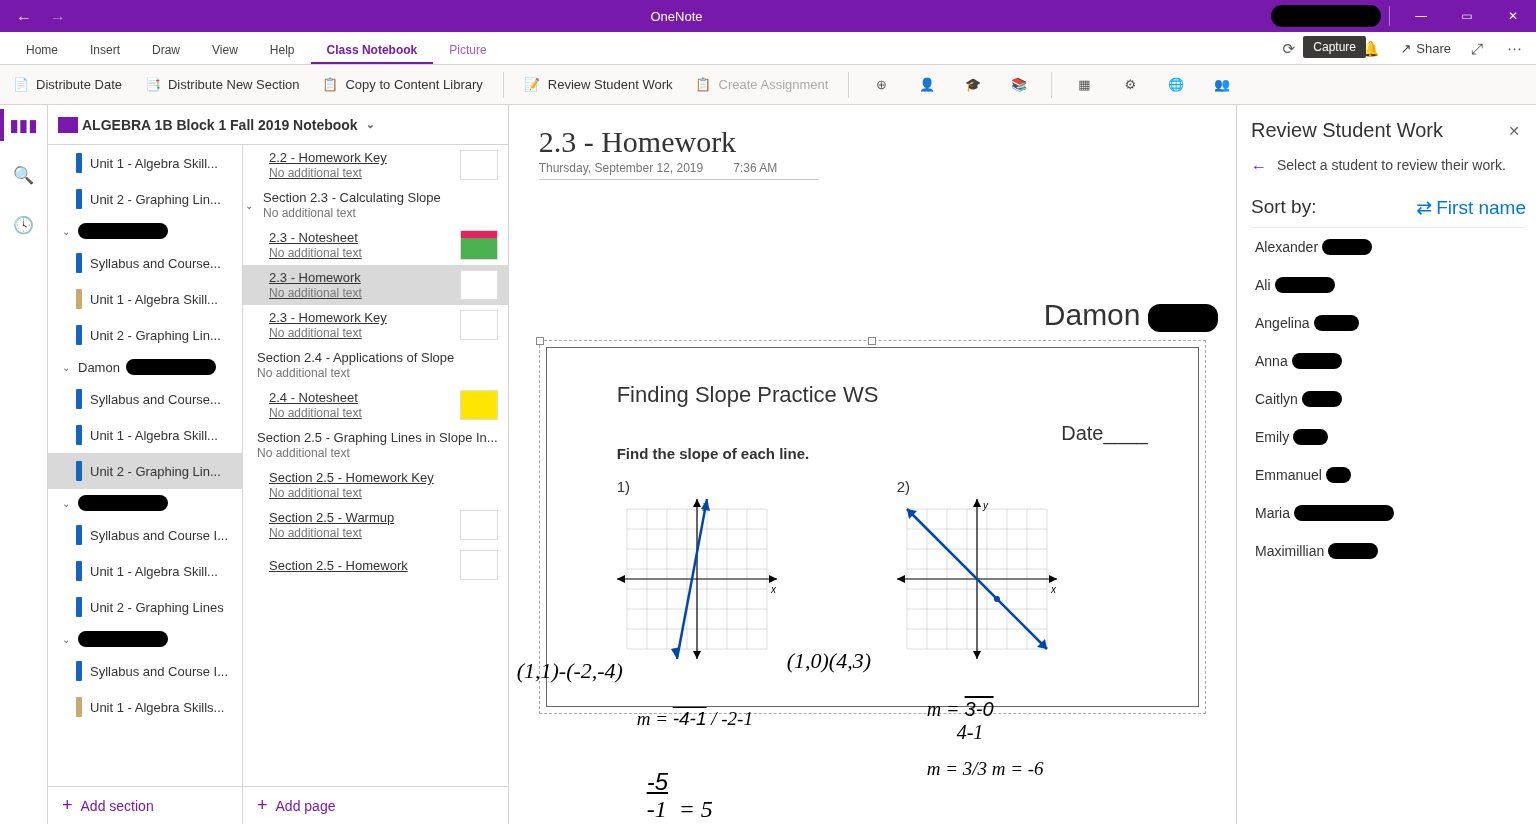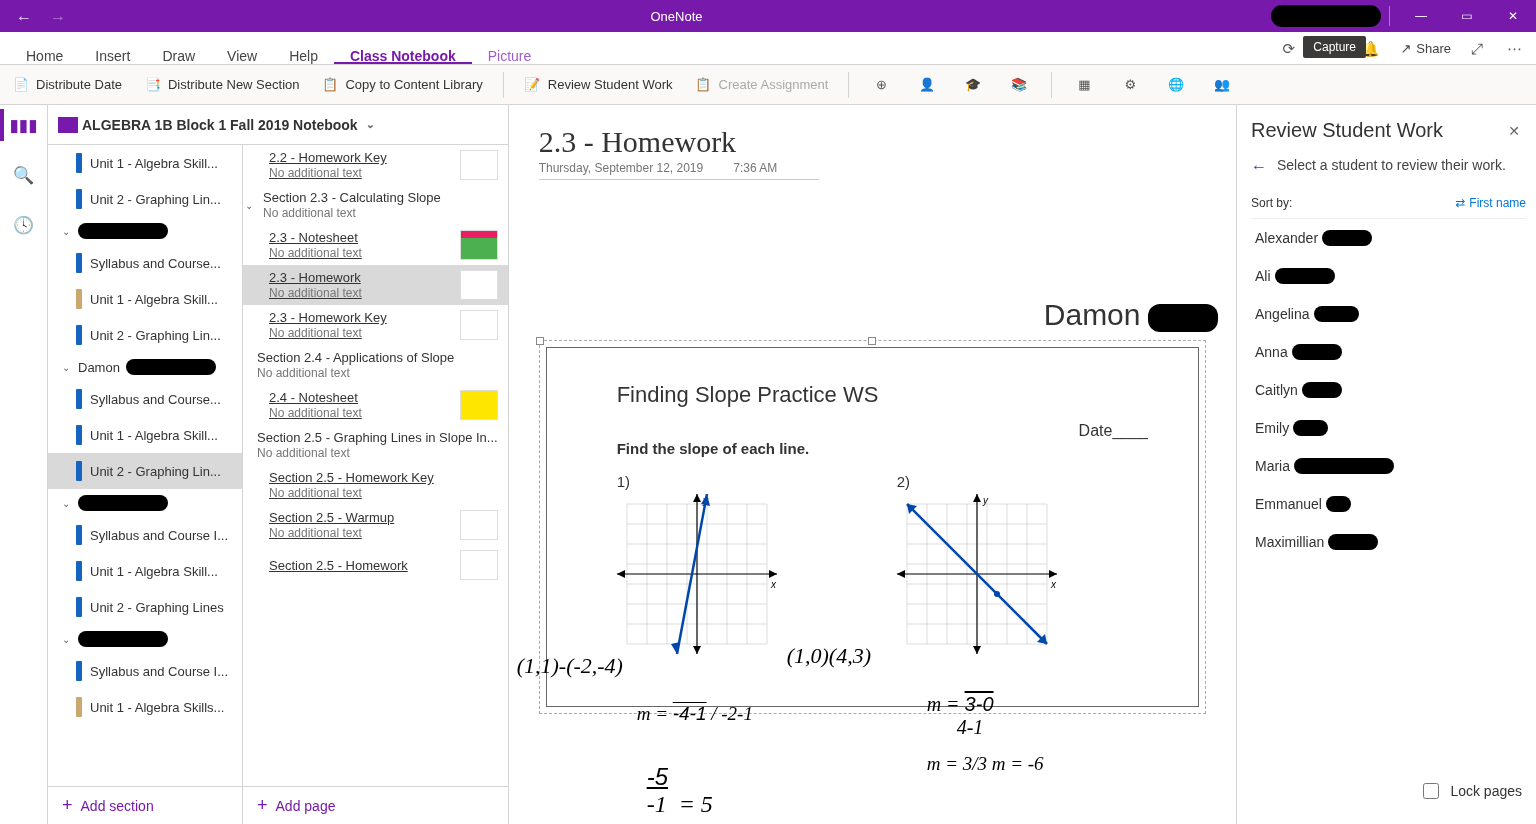--- a/index.html
+++ b/index.html
@@ -19,21 +19,21 @@
   .titlebar{height:32px;background:var(--purple);display:flex;align-items:center;color:#fff;}
   .tb-nav{display:flex;gap:6px;padding:0 10px;}
   .tb-nav button{background:none;border:none;color:#fff;opacity:.85;font-size:16px;width:28px;height:28px;cursor:pointer;}
   .tb-title{flex:1;text-align:center;font-size:13px;}
   .tb-sep{width:1px;height:20px;background:rgba(255,255,255,.4);margin:0 8px;}
   .tb-sys{display:flex;}
   .tb-sys button{background:none;border:none;color:#fff;width:46px;height:32px;font-size:12px;cursor:pointer;}
   
   
   .ribbon-tabs{height:33px;border-bottom:1px solid var(--border);display:flex;align-items:center;padding:0 10px;position:relative;}
-  .ribbon-tabs .tab{padding:8px 16px;height:32px;line-height:32px;font-size:14px;color:#444;cursor:pointer;}
+  .ribbon-tabs .tab{padding:2px 16px;height:32px;line-height:32px;font-size:12px;color:#444;cursor:pointer;}
   .ribbon-tabs .tab.active{color:var(--purple);border-bottom:2px solid var(--purple);font-weight:700;}
   .ribbon-tabs .tab.pic{color:#a05bd1;}
   .ribbon-right{position:absolute;right:10px;top:0;height:33px;display:flex;align-items:center;gap:16px;}
   .ribbon-right .icon-btn{background:none;border:none;color:#555;font-size:15px;cursor:pointer;padding:4px;}
   .share-btn{display:flex;align-items:center;gap:5px;font-size:13px;color:#444;cursor:pointer;}
   .tooltip{position:absolute;right:170px;top:36px;background:#3b3a39;color:#fff;font-size:12px;padding:4px 10px;border-radius:2px;}
   
   
   .ribbon-cmds{height:40px;border-bottom:1px solid var(--border);display:flex;align-items:center;padding:0 10px;gap:18px;background:#faf9f8;}
   .cmd{display:flex;align-items:center;gap:6px;font-size:13px;color:#333;cursor:pointer;padding:4px 2px;}
@@ -98,38 +98,38 @@
   .handle{position:absolute;width:8px;height:8px;background:#fff;border:1px solid #888;}
   .handle.tl{top:-4px;left:-4px;} .handle.tc{top:-4px;left:50%;margin-left:-4px;}
   
   .worksheet{background:#fff;border:1px solid #666;padding:30px 50px 40px 70px;min-height:360px;font-family:"Times New Roman",serif;position:relative;}
   .ws-header{display:flex;justify-content:space-between;align-items:flex-end;}
   .ws-left h3{margin:0;font-size:18px;font-weight:400;}
   .ws-copy{font-size:10px;letter-spacing:3px;color:#555;}
   .ws-title{font-size:22px;margin:4px 0 14px 0;}
   .ws-instr{font-weight:bold;font-size:15px;margin-bottom:16px;}
   .ws-name{font-size:16px;}
-  .ws-date{font-size:16px;text-align:right;margin-top:14px;}
+  .ws-date{font-size:20px;text-align:right;margin-top:14px;}
   .problems{display:flex;gap:120px;}
   .problem{position:relative;}
   .problem-num{font-size:15px;margin-bottom:4px;}
   
   .grid-svg{display:block;}
   
   
   .ink{position:absolute;font-family:"Comic Sans MS",cursive;font-size:22px;color:#000;font-style:italic;}
   
   
   .review-panel{width:300px;border-left:1px solid var(--border);display:flex;flex-direction:column;padding:14px 10px 10px 14px;}
   .rp-header{display:flex;justify-content:space-between;align-items:center;margin-bottom:14px;}
   .rp-header h2{font-size:20px;font-weight:400;margin:0;color:#333;}
   .rp-close{font-size:14px;color:#666;cursor:pointer;background:none;border:none;}
   .rp-sub{display:flex;align-items:center;gap:10px;font-size:14px;color:#444;margin-bottom:22px;}
   .rp-sub .back{color:var(--purple);font-size:16px;cursor:pointer;}
-  .rp-sort{display:flex;justify-content:space-between;font-size:12px;margin-bottom:8px;text-align:right;}
+  .rp-sort{display:flex;justify-content:space-between;font-size:19px;margin-bottom:8px;text-align:right;}
   .rp-sort-link{color:var(--blue-link);display:flex;align-items:center;gap:4px;cursor:pointer;}
   .students{flex:1;overflow-y:auto;border-top:1px solid #eee;}
   .students::-webkit-scrollbar{width:12px;}
   .students::-webkit-scrollbar-thumb{background:#c8c8c8;}
   .student{padding:11px 4px;font-size:14px;display:flex;align-items:center;gap:4px;cursor:pointer;}
   .student .sredact{height:16px;background:#000;border-radius:8px;display:inline-block;}
   .lock-row{padding:12px 4px;display:flex;align-items:center;justify-content:flex-end;gap:8px;font-size:14px;}
   .lock-row input{width:16px;height:16px;}
   
   .redact-blob{display:inline-block;background:#000;border-radius:12px;}
@@ -526,30 +526,26 @@
         </div>
         <div class="student">
           <span>Caitlyn</span>
           <span class="sredact" style="width:40px"></span>
         </div>
         <div class="student">
           <span>Emily</span>
           <span class="sredact" style="width:35px"></span>
         </div>
         <div class="student">
+          <span>Emmanuel</span>
+          <span class="sredact" style="width:25px"></span>
+        </div>
+        <div class="student">
           <span>Maria</span>
           <span class="sredact" style="width:100px"></span>
         </div>
         <div class="student">
-          <span>Emmanuel</span>
-          <span class="sredact" style="width:25px"></span>
-        </div>
-        <div class="student">
           <span>Maximillian</span>
           <span class="sredact" style="width:50px"></span>
         </div>
       </div>
-    <div class="lock-row">
-      <input type="checkbox" style="">
-      <span>Lock pages</span>
-    </div>
   </div>
 </div>
 
 </body></html>

